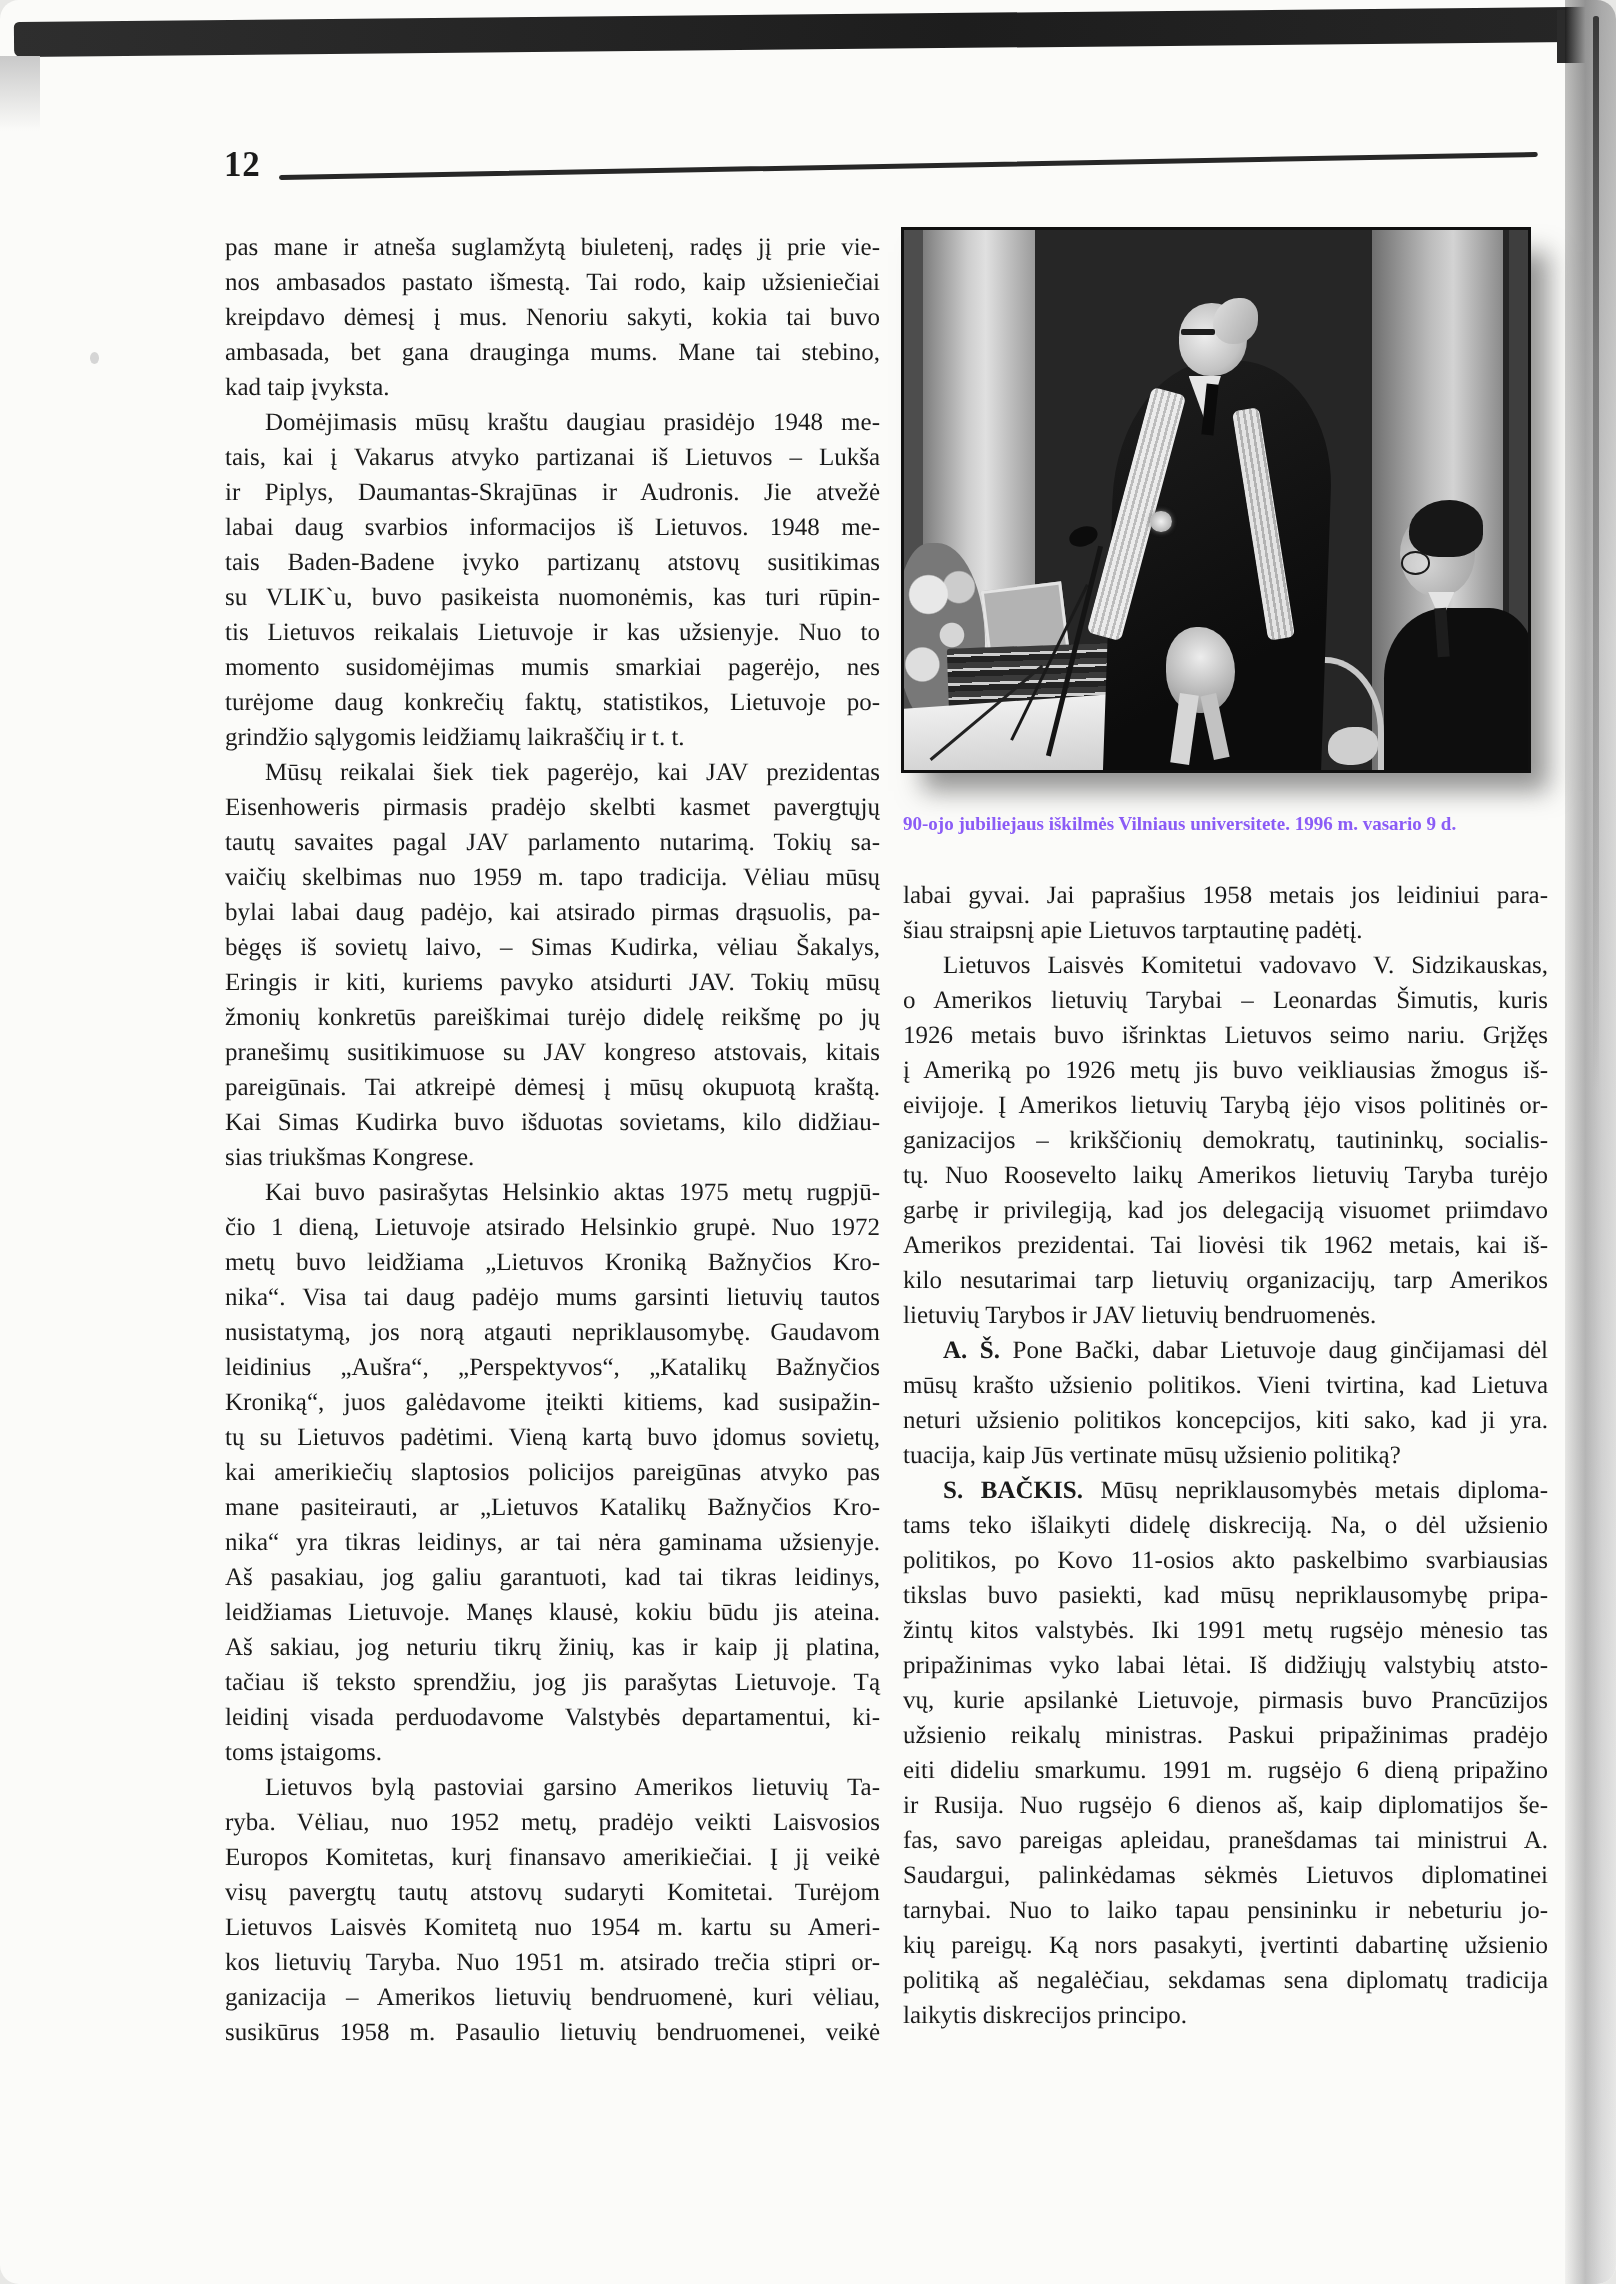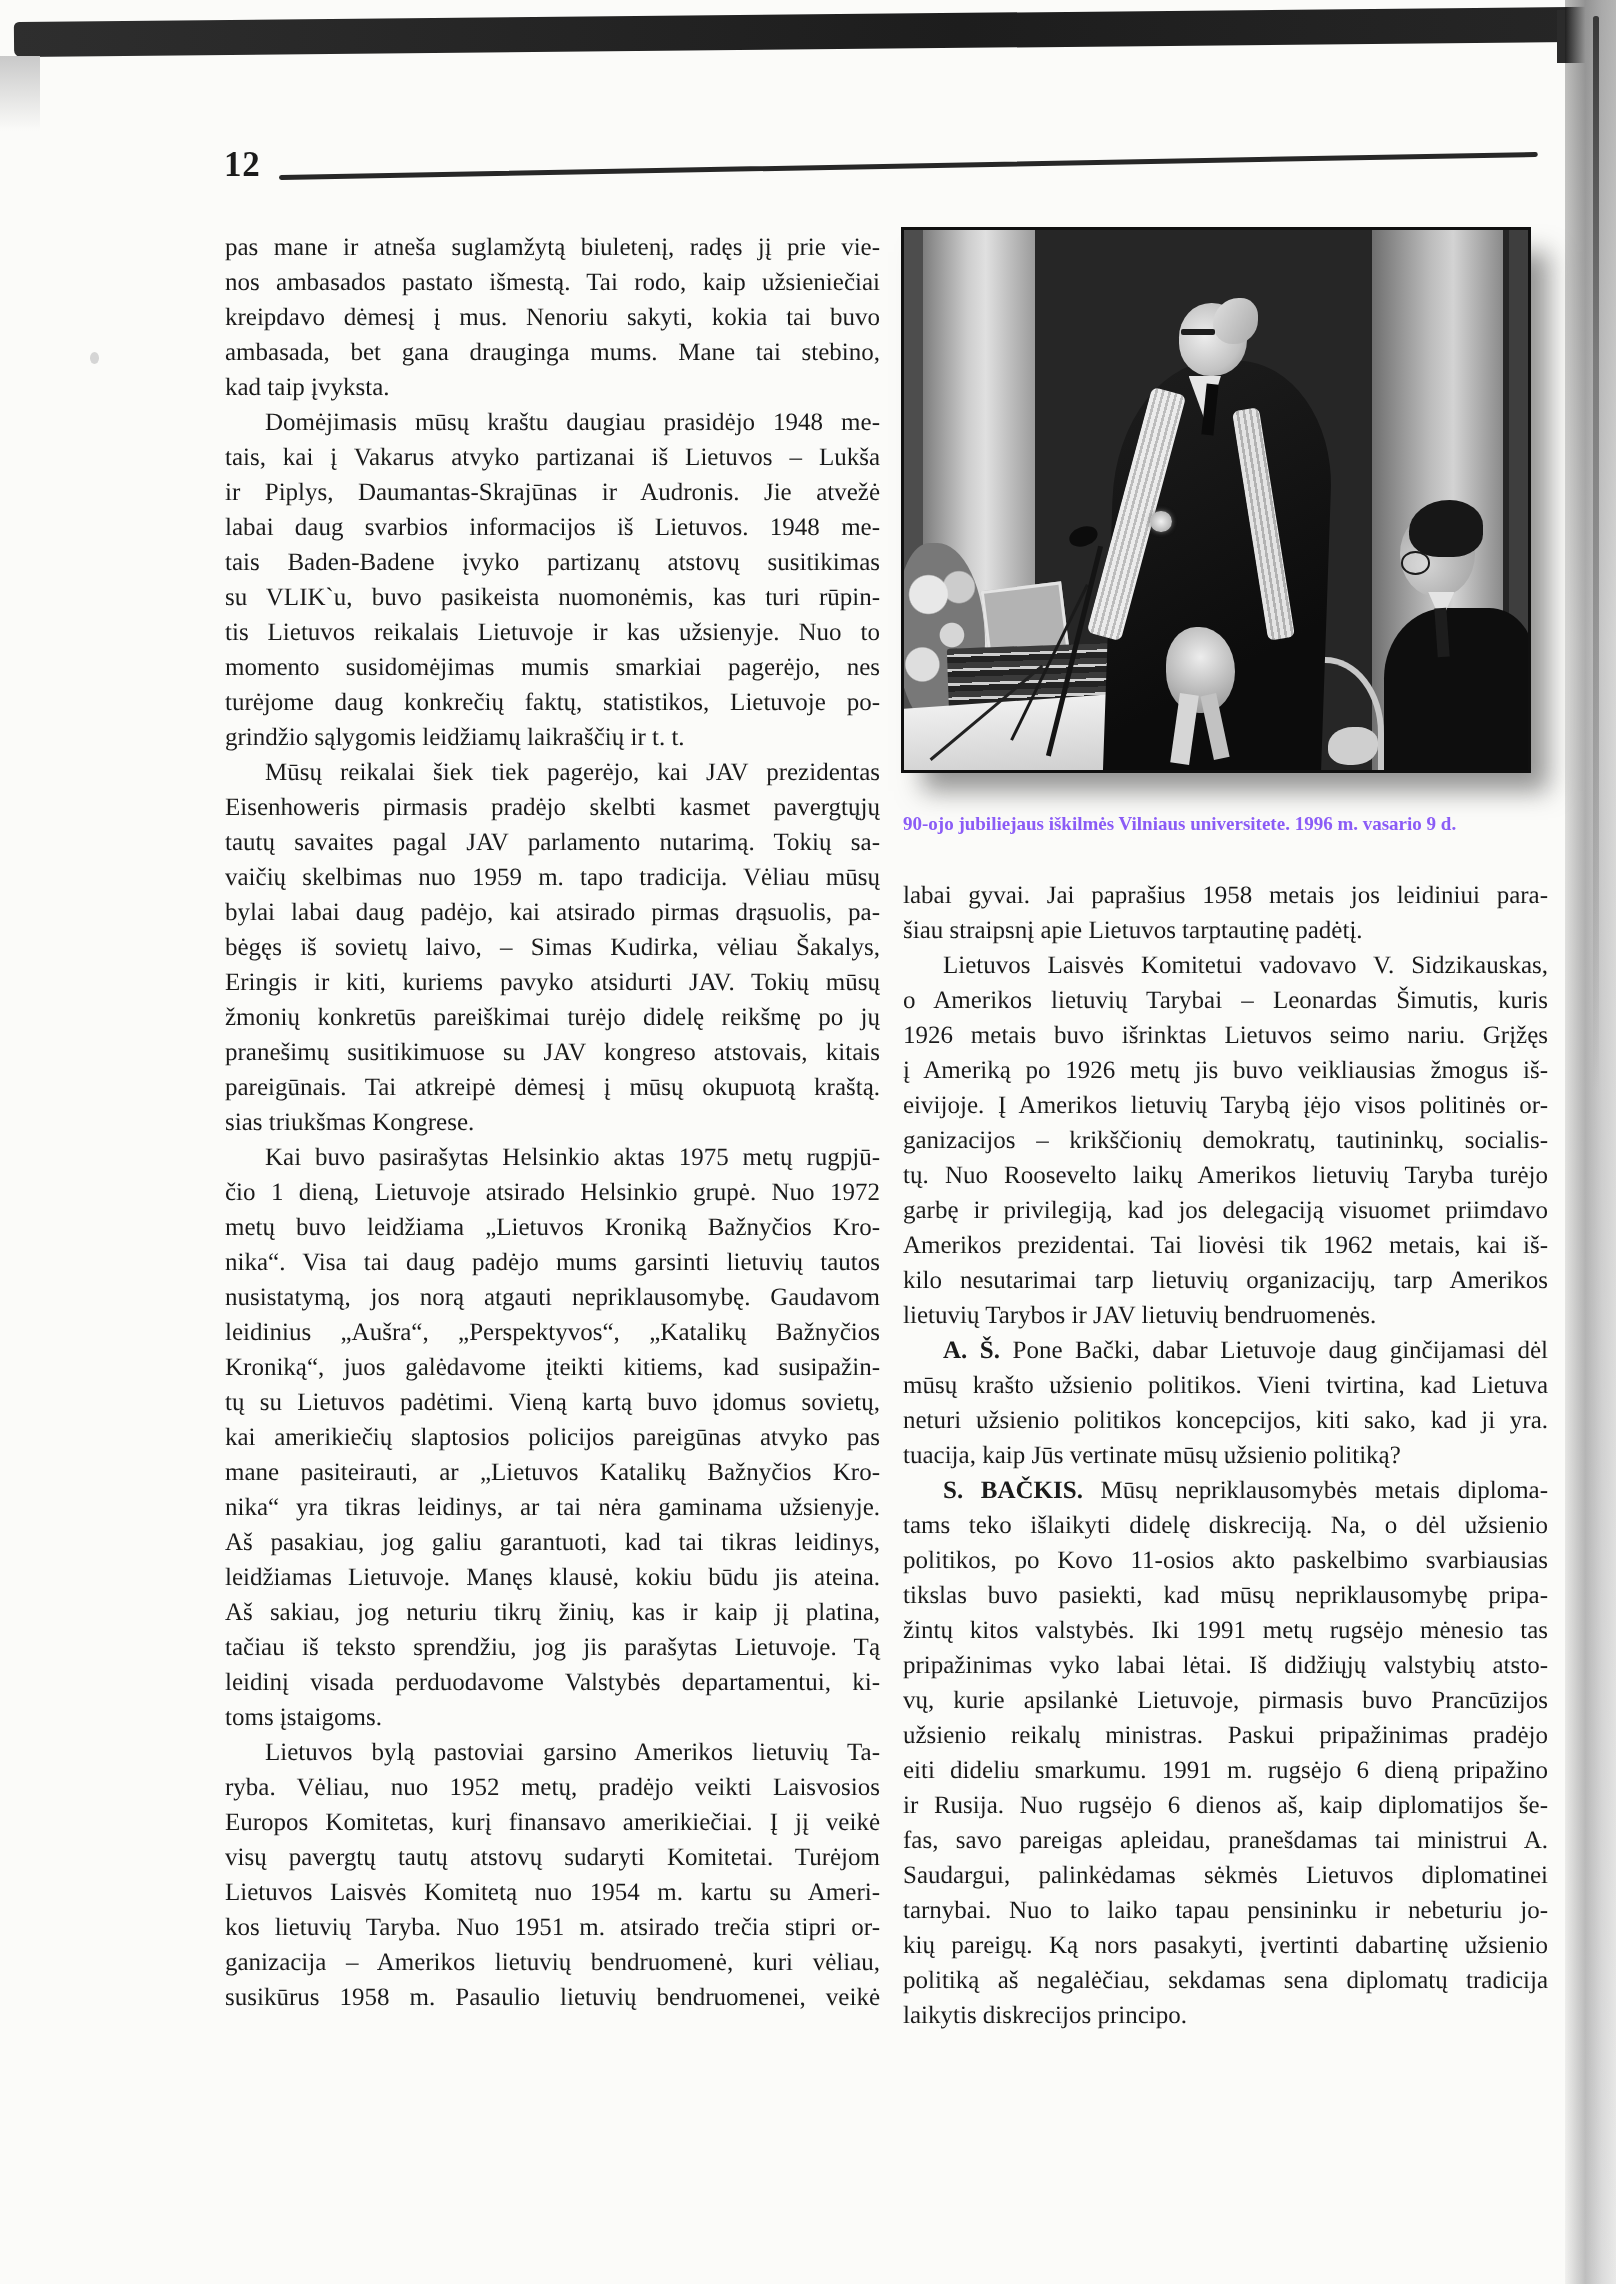--- a/index.html
+++ b/index.html
@@ -1,20 +1,21 @@
 <!DOCTYPE html>
 <html style="font-size:10.4px"><head>
 <meta charset="utf-8">
 <style>
   html,body { margin:0; padding:0; background:#e8e8e6; }
   .page {
     position:relative; width:1616px; height:2284px;
     background:#fbfbf9; overflow:hidden;
     font-family:"Liberation Serif","DejaVu Serif",serif;
     color:#1b1b1b;
+    border-radius:19px;
   }
 
   
   .top-bar {
     position:absolute; left:14.3px; top:22px; width:1580px; height:35px;
     background:linear-gradient(to right,#2e2e2e,#1d1d1d 60%,#262626);
     border-radius:5.2px 1.3px 1.3px 6.5px;
     transform:rotate(-0.55deg); transform-origin:left center;
   }
   .corner-block { position:absolute; right:11.7px; top:10.4px; width:47px; height:53px; background:#2b2b2b; }
@@ -184,20 +185,21 @@
         <div class="line">Mūsų reikalai šiek tiek pagerėjo, kai JAV prezidentas</div>
         <div class="line">Eisenhoweris pirmasis pradėjo skelbti kasmet pavergtųjų</div>
         <div class="line">tautų savaites pagal JAV parlamento nutarimą. Tokių sa-</div>
         <div class="line">vaičių skelbimas nuo 1959 m. tapo tradicija. Vėliau mūsų</div>
         <div class="line">bylai labai daug padėjo, kai atsirado pirmas drąsuolis, pa-</div>
         <div class="line">bėgęs iš sovietų laivo, – Simas Kudirka, vėliau Šakalys,</div>
         <div class="line">Eringis ir kiti, kuriems pavyko atsidurti JAV. Tokių mūsų</div>
         <div class="line">žmonių konkretūs pareiškimai turėjo didelę reikšmę po jų</div>
         <div class="line">pranešimų susitikimuose su JAV kongreso atstovais, kitais</div>
         <div class="line">pareigūnais. Tai atkreipė dėmesį į mūsų okupuotą kraštą.</div>
+        <div class="line">Kai Simas Kudirka buvo išduotas sovietams, kilo didžiau-</div>
         <div class="line last">sias triukšmas Kongrese.</div>
       </div>
       <div class="para indent">
         <div class="line">Kai buvo pasirašytas Helsinkio aktas 1975 metų rugpjū-</div>
         <div class="line">čio 1 dieną, Lietuvoje atsirado Helsinkio grupė. Nuo 1972</div>
         <div class="line">metų buvo leidžiama „Lietuvos Kroniką Bažnyčios Kro-</div>
         <div class="line">nika“. Visa tai daug padėjo mums garsinti lietuvių tautos</div>
         <div class="line">nusistatymą, jos norą atgauti nepriklausomybę. Gaudavom</div>
         <div class="line">leidinius „Aušra“, „Perspektyvos“, „Katalikų Bažnyčios</div>
         <div class="line">Kroniką“, juos galėdavome įteikti kitiems, kad susipažin-</div>

